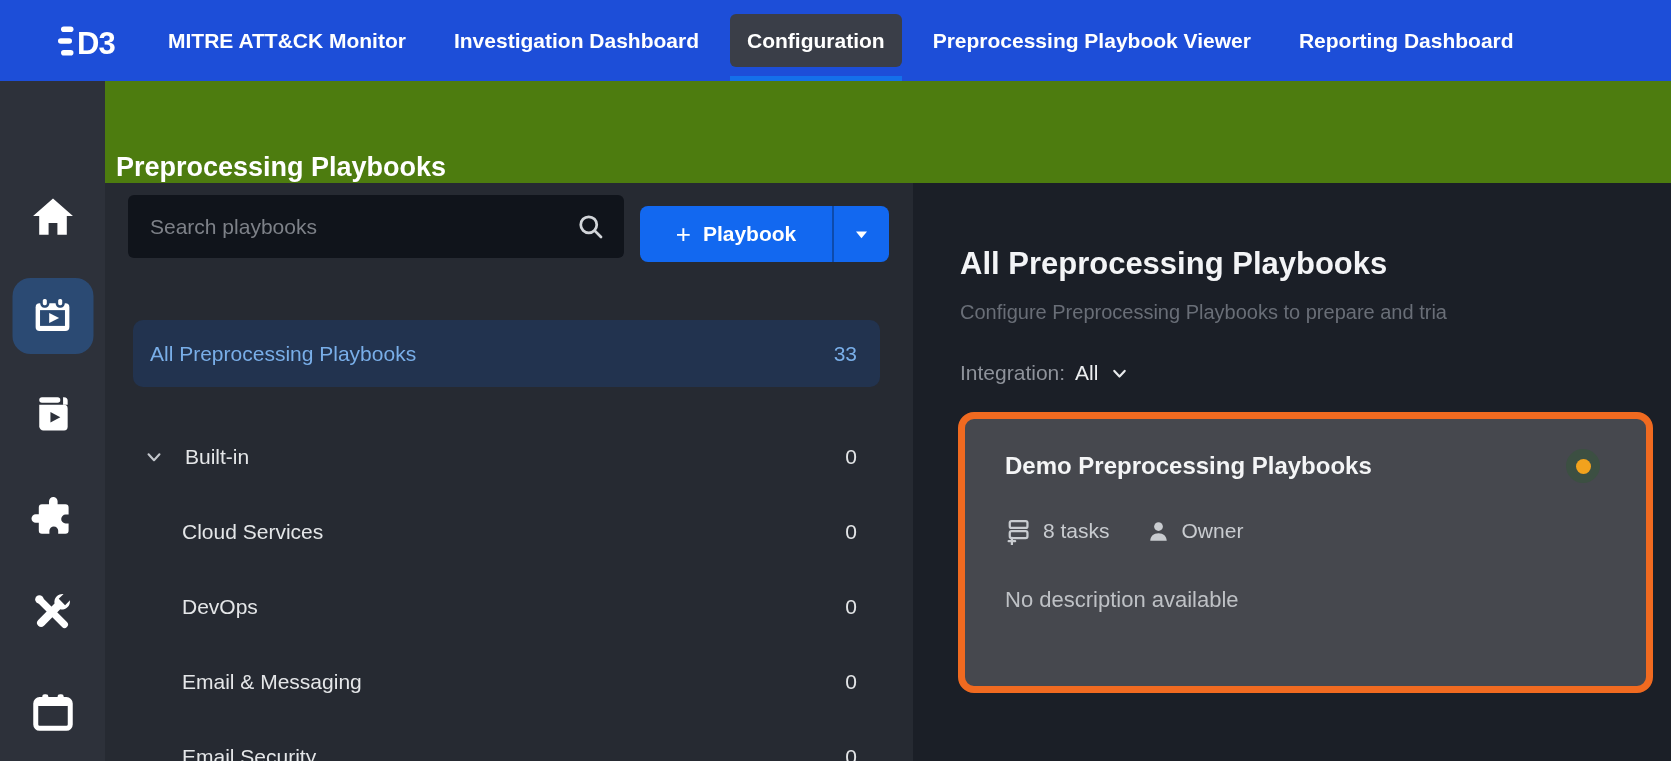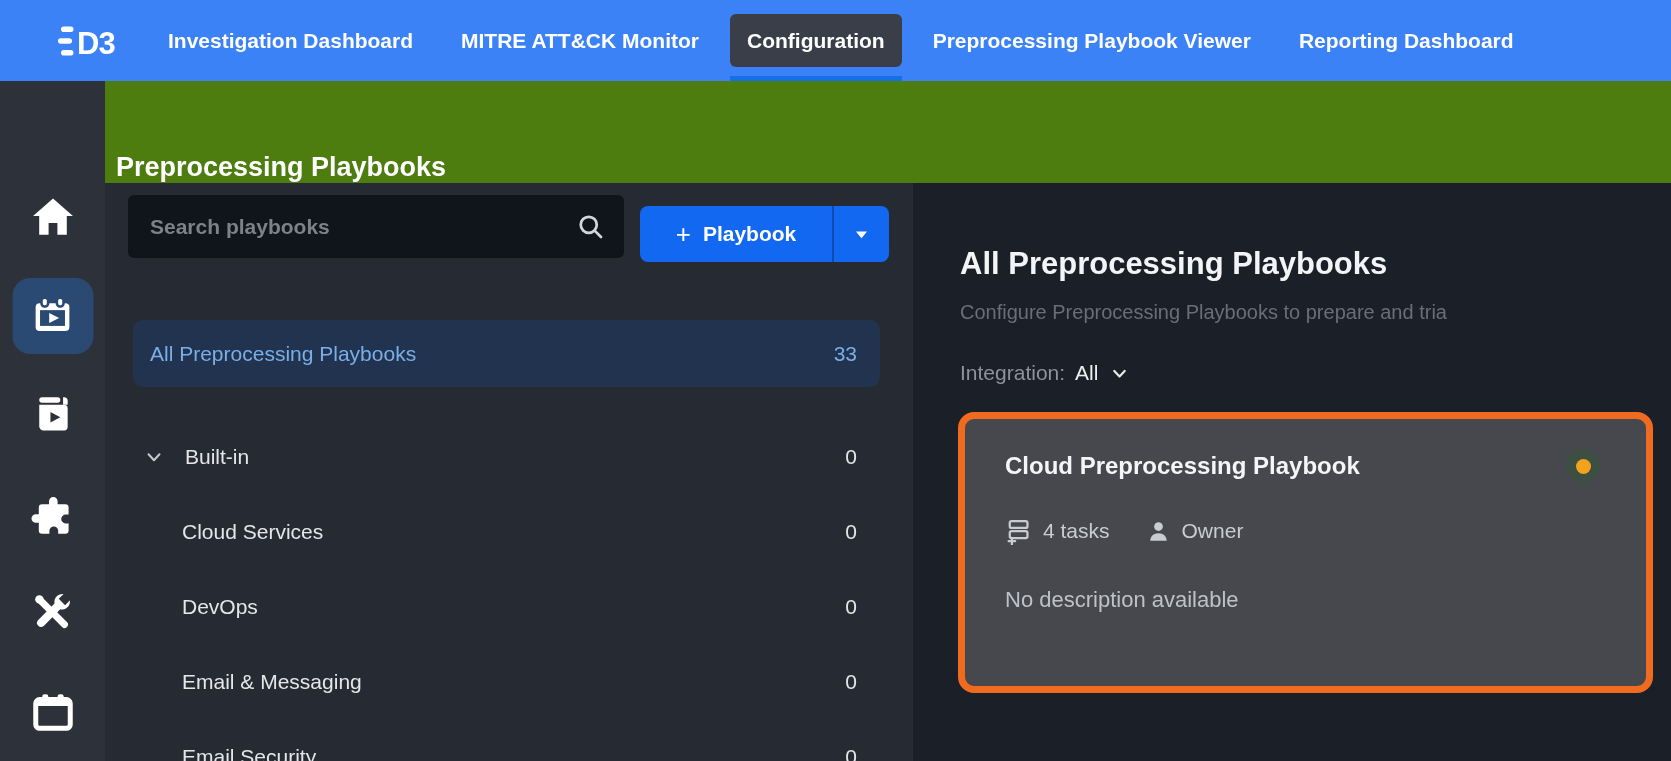--- a/index.html
+++ b/index.html
@@ -1,21 +1,21 @@
 <!DOCTYPE html>
 <html><head>
 <meta charset="utf-8">
 <style>
   * { margin:0; padding:0; box-sizing:border-box; }
   html,body { width:1671px; height:761px; overflow:hidden; background:#1b1f27;
               font-family:"Liberation Sans", sans-serif; }
 
   
   .topnav { position:absolute; top:0; left:0; width:1671px; height:81px;
-            background:#3b82f6; display:flex; align-items:center; white-space:nowrap; }
+            background:#1d4ed8; display:flex; align-items:center; white-space:nowrap; }
   .logo { margin-left:57px; flex:0 0 auto; display:flex; align-items:center; }
   .tabs { display:flex; align-items:center; height:100%; margin-left:26px; }
   .tab { position:relative; height:100%; display:flex; align-items:center;
          padding:0 17px; margin-right:14px; color:#ffffff; font-size:21px; font-weight:600;
          cursor:pointer; }
   .tab.active::before { content:""; position:absolute; left:0; right:0; top:14px; bottom:14px;
          background:#3a3e48; border-radius:6px; z-index:0; }
   .tab.active::after { content:""; position:absolute; left:0; right:0; bottom:0; height:5px;
          background:#1470ea; z-index:1; }
   .tab span { position:relative; z-index:2; }
@@ -31,21 +31,21 @@
                align-items:center; justify-content:center; cursor:pointer; }
   .rail-tile { width:81px; height:76px; border-radius:18px; background:#2b4a73; }
 
   
   .left-panel { position:absolute; top:183px; left:105px; width:808px; height:578px;
                 background:#262a32; overflow:hidden; }
   .search-box { position:absolute; left:23px; top:12px; width:496px; height:63px;
                 background:#10141b; border-radius:6px; display:flex; align-items:center; }
   .search-box input { flex:1; background:transparent; border:none; outline:none;
                 color:#e8eaec; font-size:21px; padding:0 14px 0 22px;
-                font-family:"Liberation Sans", sans-serif;font-weight:bold; }
+                font-family:"Liberation Sans", sans-serif; }
   .search-box input::placeholder { color:#7d8188; }
   .search-glyph { margin-right:18px; display:flex; }
   .new-btn { position:absolute; left:535px; top:23px; width:249px; height:56px;
              background:#1268f0; border-radius:8px; display:flex; align-items:stretch;
              color:#ffffff; cursor:pointer; }
   .new-btn-main { flex:1; display:flex; align-items:center; justify-content:center;
              font-size:21px; font-weight:600; gap:12px; }
   .new-btn-plus { font-size:26px; font-weight:400; line-height:0; }
   .new-btn-divider { width:2px; background:rgba(0,0,0,0.28); }
   .new-btn-arrow { width:55px; display:flex; align-items:center; justify-content:center; }
@@ -97,24 +97,24 @@
   <div class="logo">
     <svg width="68" height="38" viewBox="0 0 68 38">
       <rect x="4" y="4.5" width="12.5" height="5.6" rx="2.8" fill="#fff"></rect>
       <rect x="1" y="16.2" width="14" height="5.6" rx="2.8" fill="#fff"></rect>
       <rect x="4" y="27.9" width="12.5" height="5.6" rx="2.8" fill="#fff"></rect>
       <text x="20" y="31.5" font-family="Liberation Sans, sans-serif" font-size="31" font-weight="800" fill="#fff" letter-spacing="-1">D3</text>
     </svg>
   </div>
   <div class="tabs">
     <div class="tab">
+        <span>MITRE ATT&amp;CK Monitor</span>
+      </div>
+    <div class="tab">
         <span>Investigation Dashboard</span>
-      </div>
-    <div class="tab">
-        <span>MITRE ATT&amp;CK Monitor</span>
       </div>
     <div class="tab active">
         <span>Configuration</span>
       </div>
     <div class="tab">
         <span>Preprocessing Playbook Viewer</span>
       </div>
     <div class="tab">
         <span>Reporting Dashboard</span>
       </div>
@@ -254,34 +254,34 @@
       <span class="filter-chev">
         <svg width="19" height="19" viewBox="0 0 22 22">
           <polyline points="5,8 11,14.5 17,8" fill="none" stroke="currentColor" stroke-width="2.5" stroke-linecap="round" stroke-linejoin="round"></polyline>
         </svg>
       </span>
     </div>
   </div>
 
   <div class="card">
     <div class="card-title-row">
-      <div class="card-title">Cloud Preprocessing Playbook</div>
+      <div class="card-title">Demo Preprocessing Playbooks</div>
       <div class="status-dot-outer">
         <div class="status-dot-inner"></div>
       </div>
     </div>
     <div class="card-meta">
       <div class="meta-item">
         <svg width="27" height="28" viewBox="0 0 24 25">
           <rect x="4.2" y="3.6" width="15.8" height="6.2" rx="1.6" fill="none" stroke="#c9ccd0" stroke-width="2"></rect>
           <rect x="4.2" y="12.6" width="15.8" height="6.2" rx="1.6" fill="none" stroke="#c9ccd0" stroke-width="2"></rect>
           <line x1="3.2" y1="21.6" x2="9" y2="21.6" stroke="#c9ccd0" stroke-width="2" stroke-linecap="round"></line>
           <line x1="6.1" y1="18.7" x2="6.1" y2="24.5" stroke="#c9ccd0" stroke-width="2" stroke-linecap="round"></line>
         </svg>
-        <span>4 tasks</span>
+        <span>8 tasks</span>
       </div>
       <div class="meta-item">
         <svg width="25" height="25" viewBox="0 0 24 24">
           <circle cx="12" cy="7.2" r="4.2" fill="#c9ccd0"></circle>
           <path d="M12 13.6 c-4.7 0 -7.9 2.8 -7.9 7.3 h15.8 c0 -4.5 -3.2 -7.3 -7.9 -7.3 z" fill="#c9ccd0"></path>
         </svg>
         <span>Owner</span>
       </div>
     </div>
     <div class="card-desc">No description available</div>

